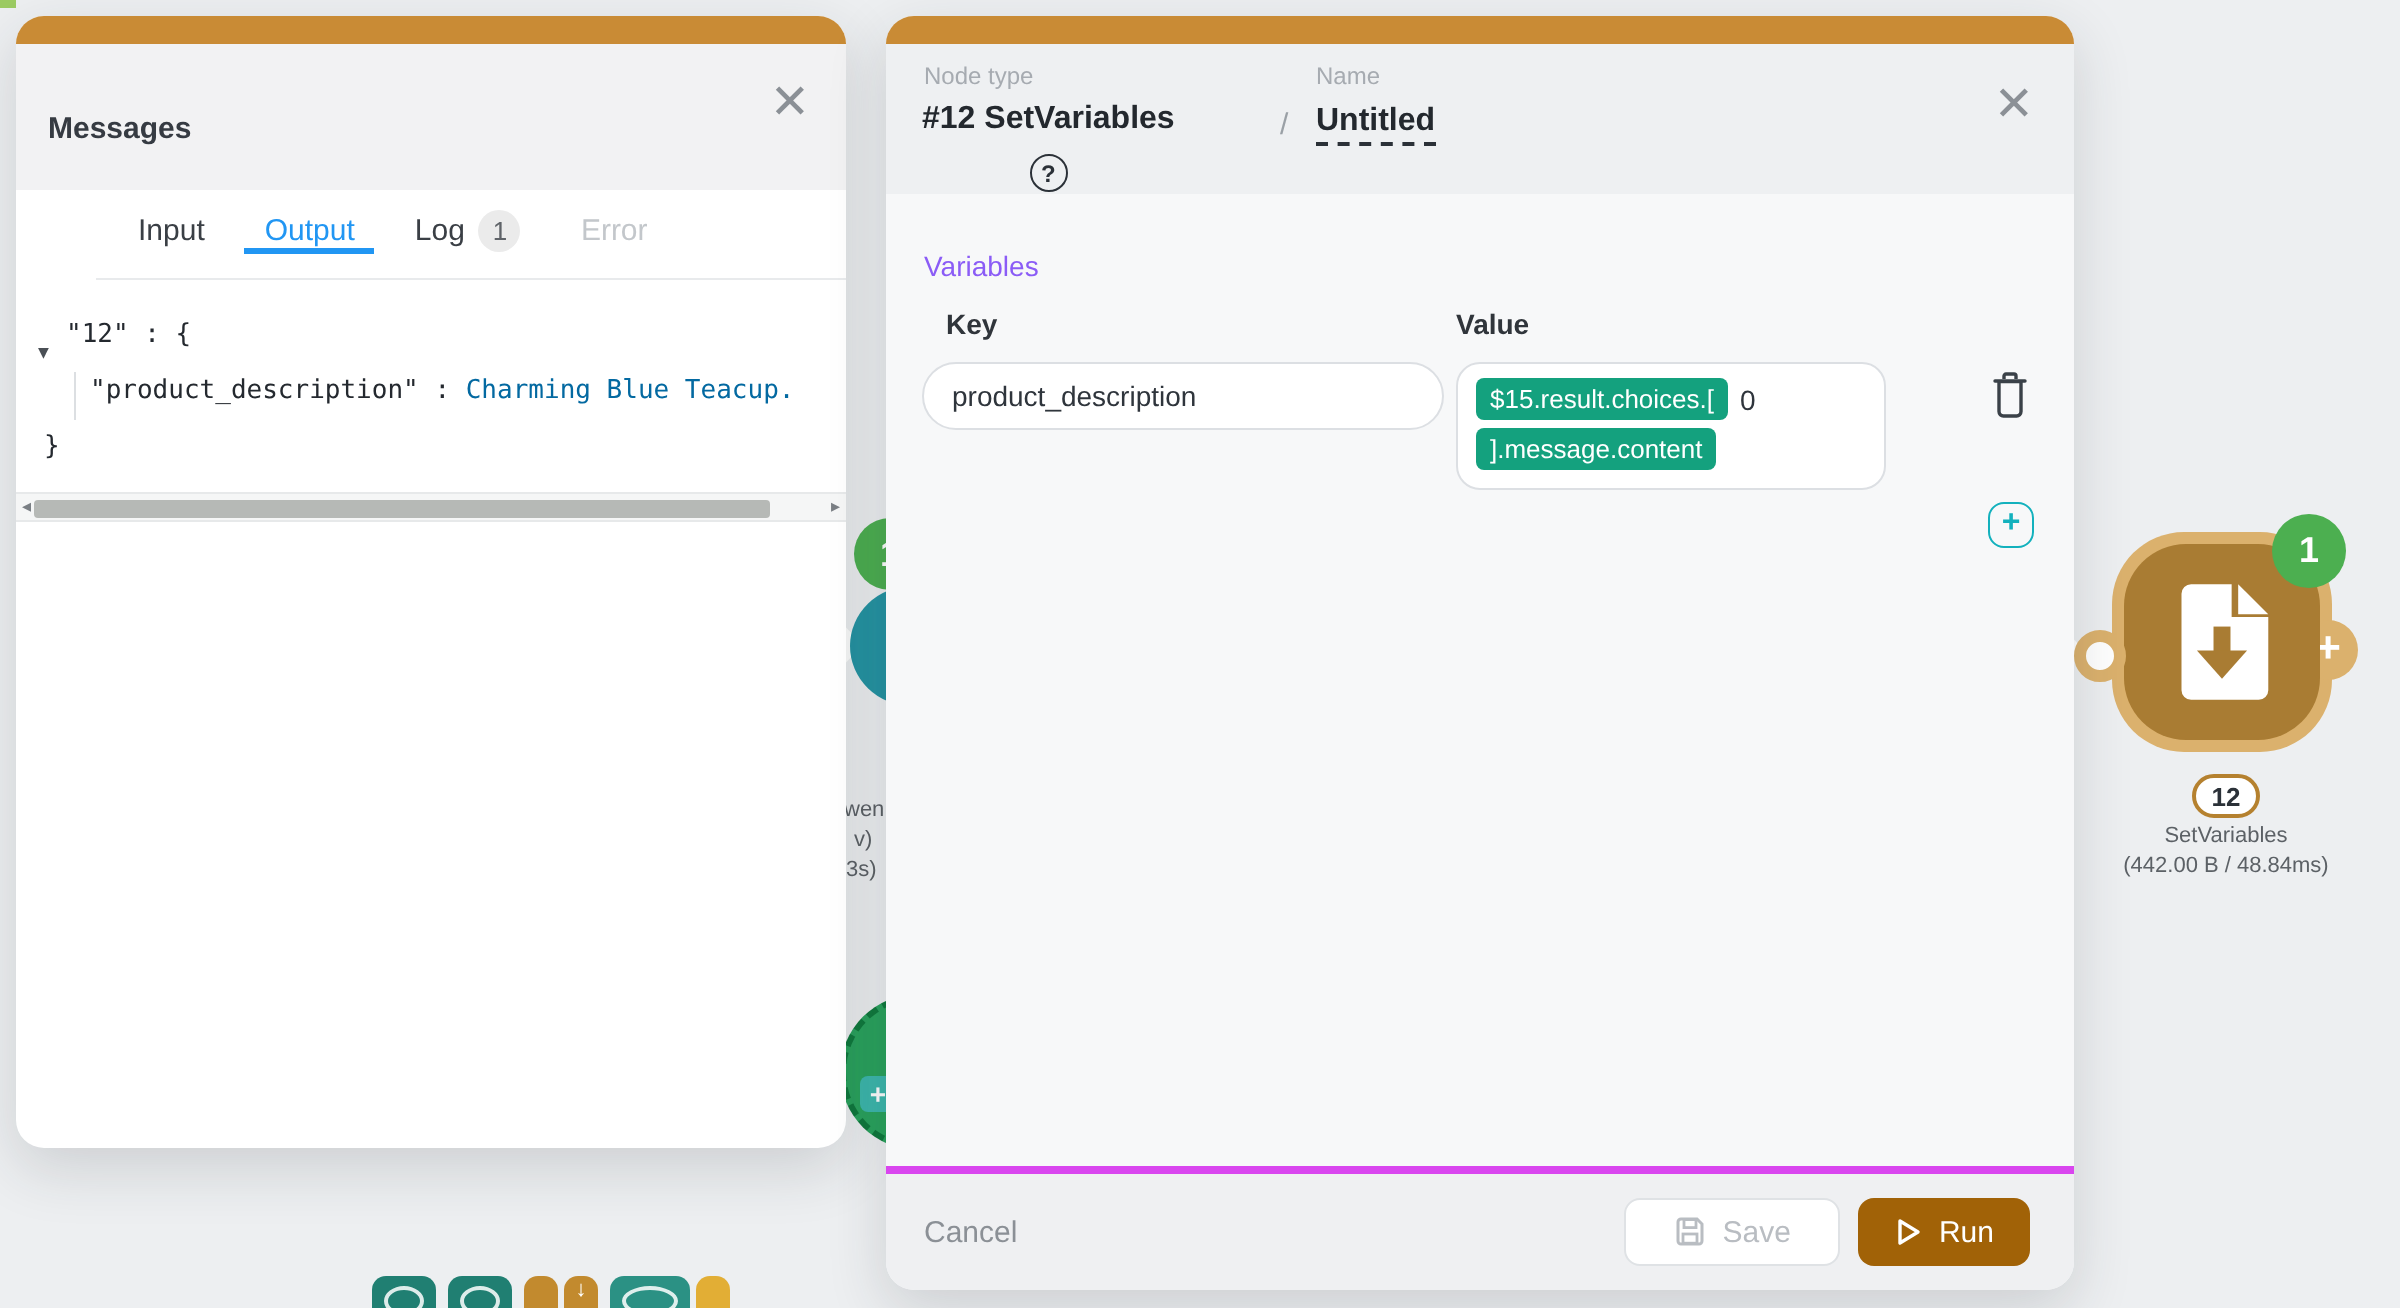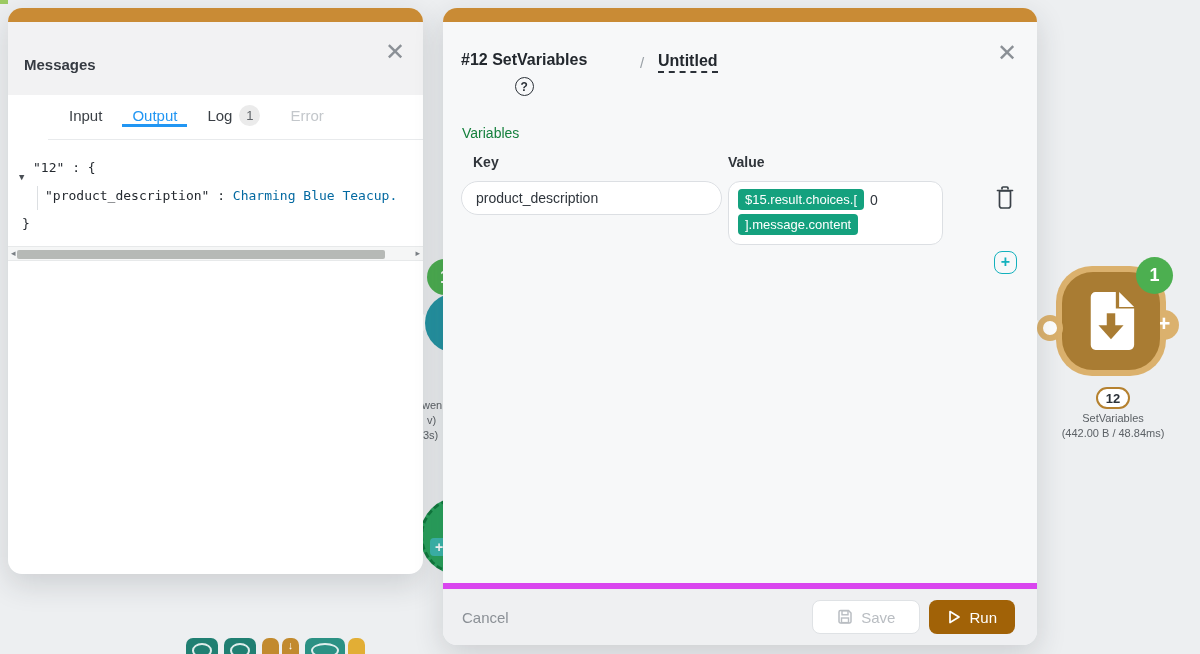--- a/index.html
+++ b/index.html
@@ -77,37 +77,37 @@
   .rp-label { position:absolute; font-size:12px; color:#a6abb1; }
   .rp-nodetype { position:absolute; left:18px; top:43px; font-size:16px; font-weight:600; color:#23282e;
     display:flex; align-items:center; gap:8px;flex-direction:column; }
   .help-circle { width:19px; height:19px; border-radius:50%; border:1.7px solid #2b3138; color:#2b3138;
     font-size:12px; font-weight:bold; display:flex; align-items:center; justify-content:center; cursor:pointer; }
   .rp-slash { position:absolute; left:197px; top:46px; font-size:15px; color:#9aa0a6; }
   .rp-name { position:absolute; left:215px; top:44px; font-size:16px; font-weight:bold; color:#23282e;
     border-bottom:2px dashed #2b3138; padding-bottom:1px; cursor:text; }
   .rp-close { right:20px; top:33px; }
 
-  .rp-section-title { position:absolute; left:19px; top:117px; font-size:14px; color:#15803d; }
+  .rp-section-title { position:absolute; left:19px; top:117px; font-size:14px; color:#8b5cf6; }
   .rp-col-label { position:absolute; top:146px; font-size:14px; font-weight:600; color:#30353b; }
   .key-input { position:absolute; left:18px; top:173px; width:261px; height:34px; border-radius:17px;
     border:1px solid #dcdfe3; background:#fff; padding:0 14px; font-size:14px; color:#2f353c;
     font-family:"Liberation Sans", sans-serif; outline:none; }
   .value-box { position:absolute; left:285px; top:173px; width:215px; height:64px; border-radius:12px;
     border:1px solid #dcdfe3; background:#fff; padding:7px 9px; cursor:text; }
   .tag-row { display:flex; align-items:center; gap:6px; margin-bottom:4px; }
   .value-tag { background:#14a17e; color:#fff; font-size:13px; border-radius:4px; padding:3px 7px; white-space:nowrap; }
   .value-plain { font-size:14px; color:#2f353c; }
   .trash-btn { position:absolute; left:551px; top:178px; width:24px; height:26px; cursor:pointer; }
   .plus-btn { position:absolute; left:551px; top:243px; width:23px; height:23px; border-radius:8px;
     border:1.6px solid #13b1bd; color:#13b1bd; font-size:16px; font-weight:bold; background:transparent;
     display:flex; align-items:center; justify-content:center; cursor:pointer; padding-bottom:2px; }
 
   .rp-footer { position:absolute; left:0; top:575px; width:100%; height:62px; background:#eff0f2;
-    border-top:6px solid #d946ef; display:flex; align-items:center; padding:0 22px 0 19px; }
+    border-top:4px solid #d946ef; display:flex; align-items:center; padding:0 22px 0 19px; }
   .cancel-btn { font-size:15px; color:#8b9096; background:none; border:none; cursor:pointer;
     font-family:"Liberation Sans", sans-serif; }
   .footer-spacer { flex:1; }
   .save-btn { height:34px; padding:0 24px; border-radius:8px; background:#fff; border:1px solid #dfe2e5;
     color:#b9bdc2; font-size:15px; display:flex; align-items:center; gap:8px; cursor:pointer;
     font-family:"Liberation Sans", sans-serif; }
   .run-btn { height:34px; padding:0 18px; margin-left:9px; border-radius:8px; background:#a16207; border:none;
     color:#fff; font-size:15px; display:flex; align-items:center; gap:8px; cursor:pointer;
     font-family:"Liberation Sans", sans-serif; }
 </style>
@@ -192,20 +192,24 @@
 
   <div class="lp-hscroll">
     <span class="harrow" style="left:3px;">◂</span>
     <div class="hthumb"></div>
     <span class="harrow" style="right:3px;">▸</span>
   </div>
 </div>
 
 <div class="abs panel" id="right-panel">
   <div class="panel-topbar"></div>
+  <div class="rp-header">
+    <div class="rp-label" style="left:19px; top:9px;">Node type</div>
+    <div class="rp-label" style="left:215px; top:9px;">Name</div>
+  </div>
   <div class="rp-nodetype">
     <span>#12 SetVariables</span>
     <span class="help-circle">?</span>
   </div>
   <div class="rp-slash">/</div>
   <div class="rp-name">Untitled</div>
   <div class="close-x rp-close">✕</div>
 
   <div class="rp-section-title">Variables</div>
   <div class="rp-col-label" style="left:19px;padding-left:11px;">Key</div>

